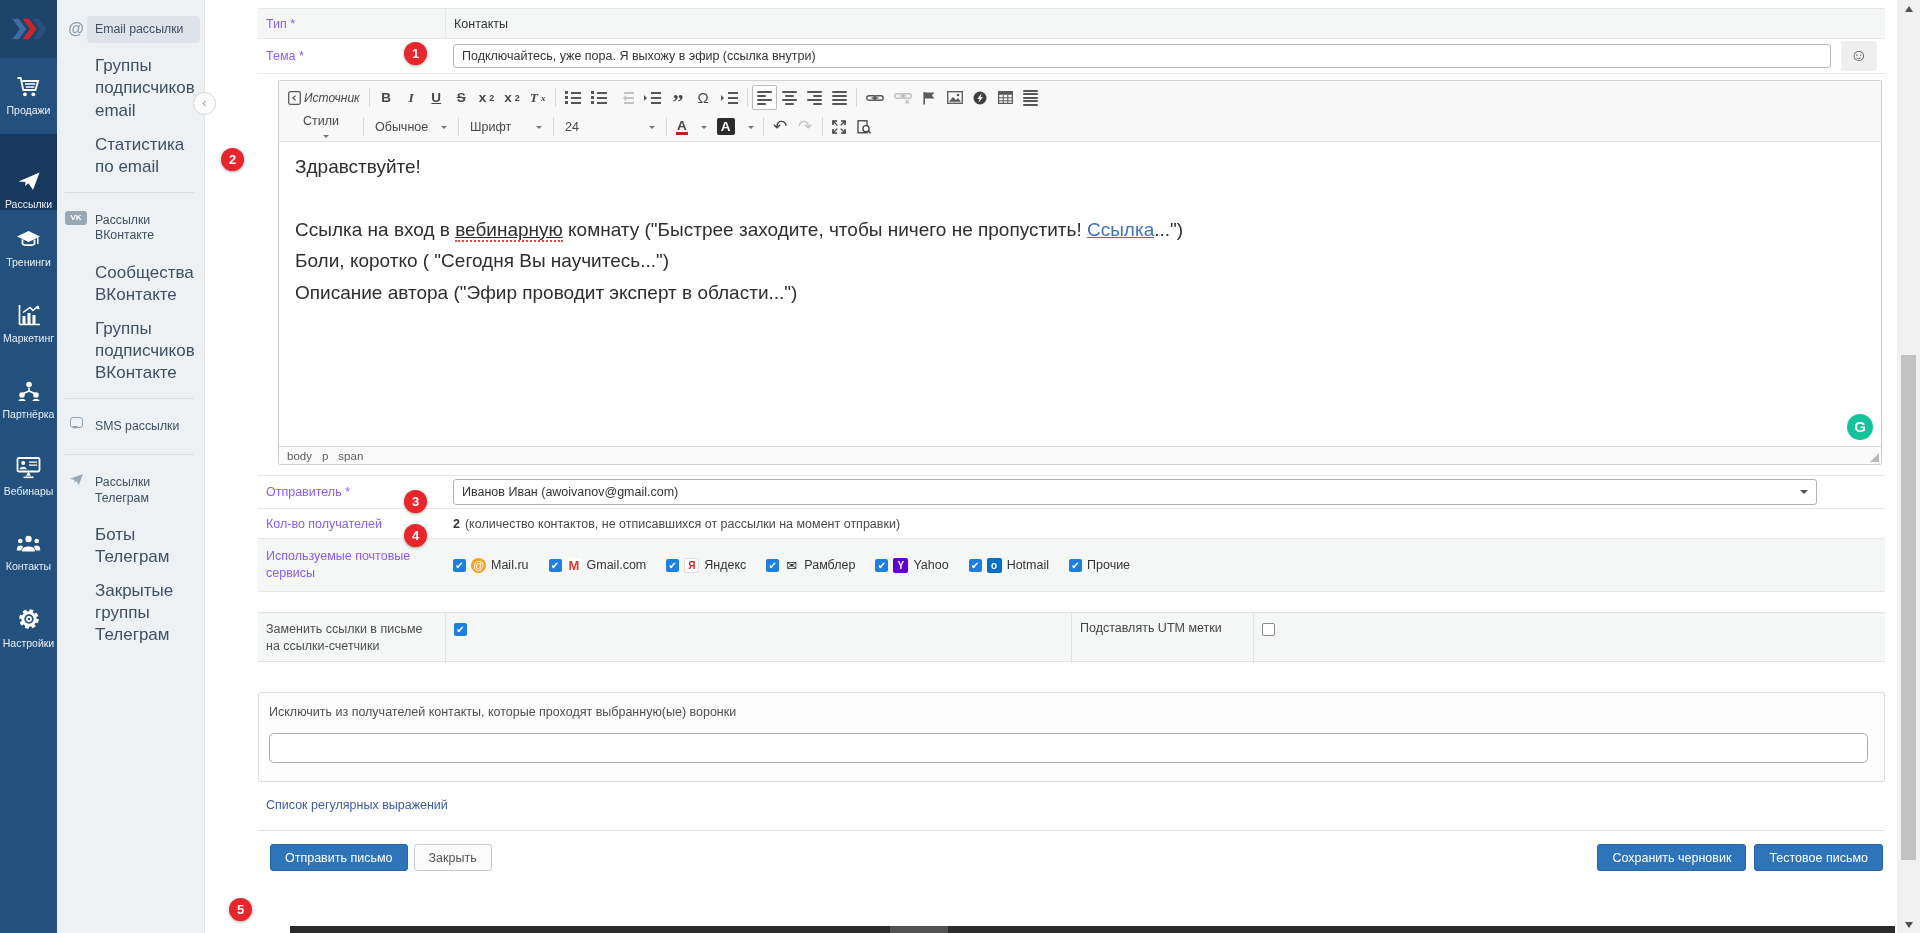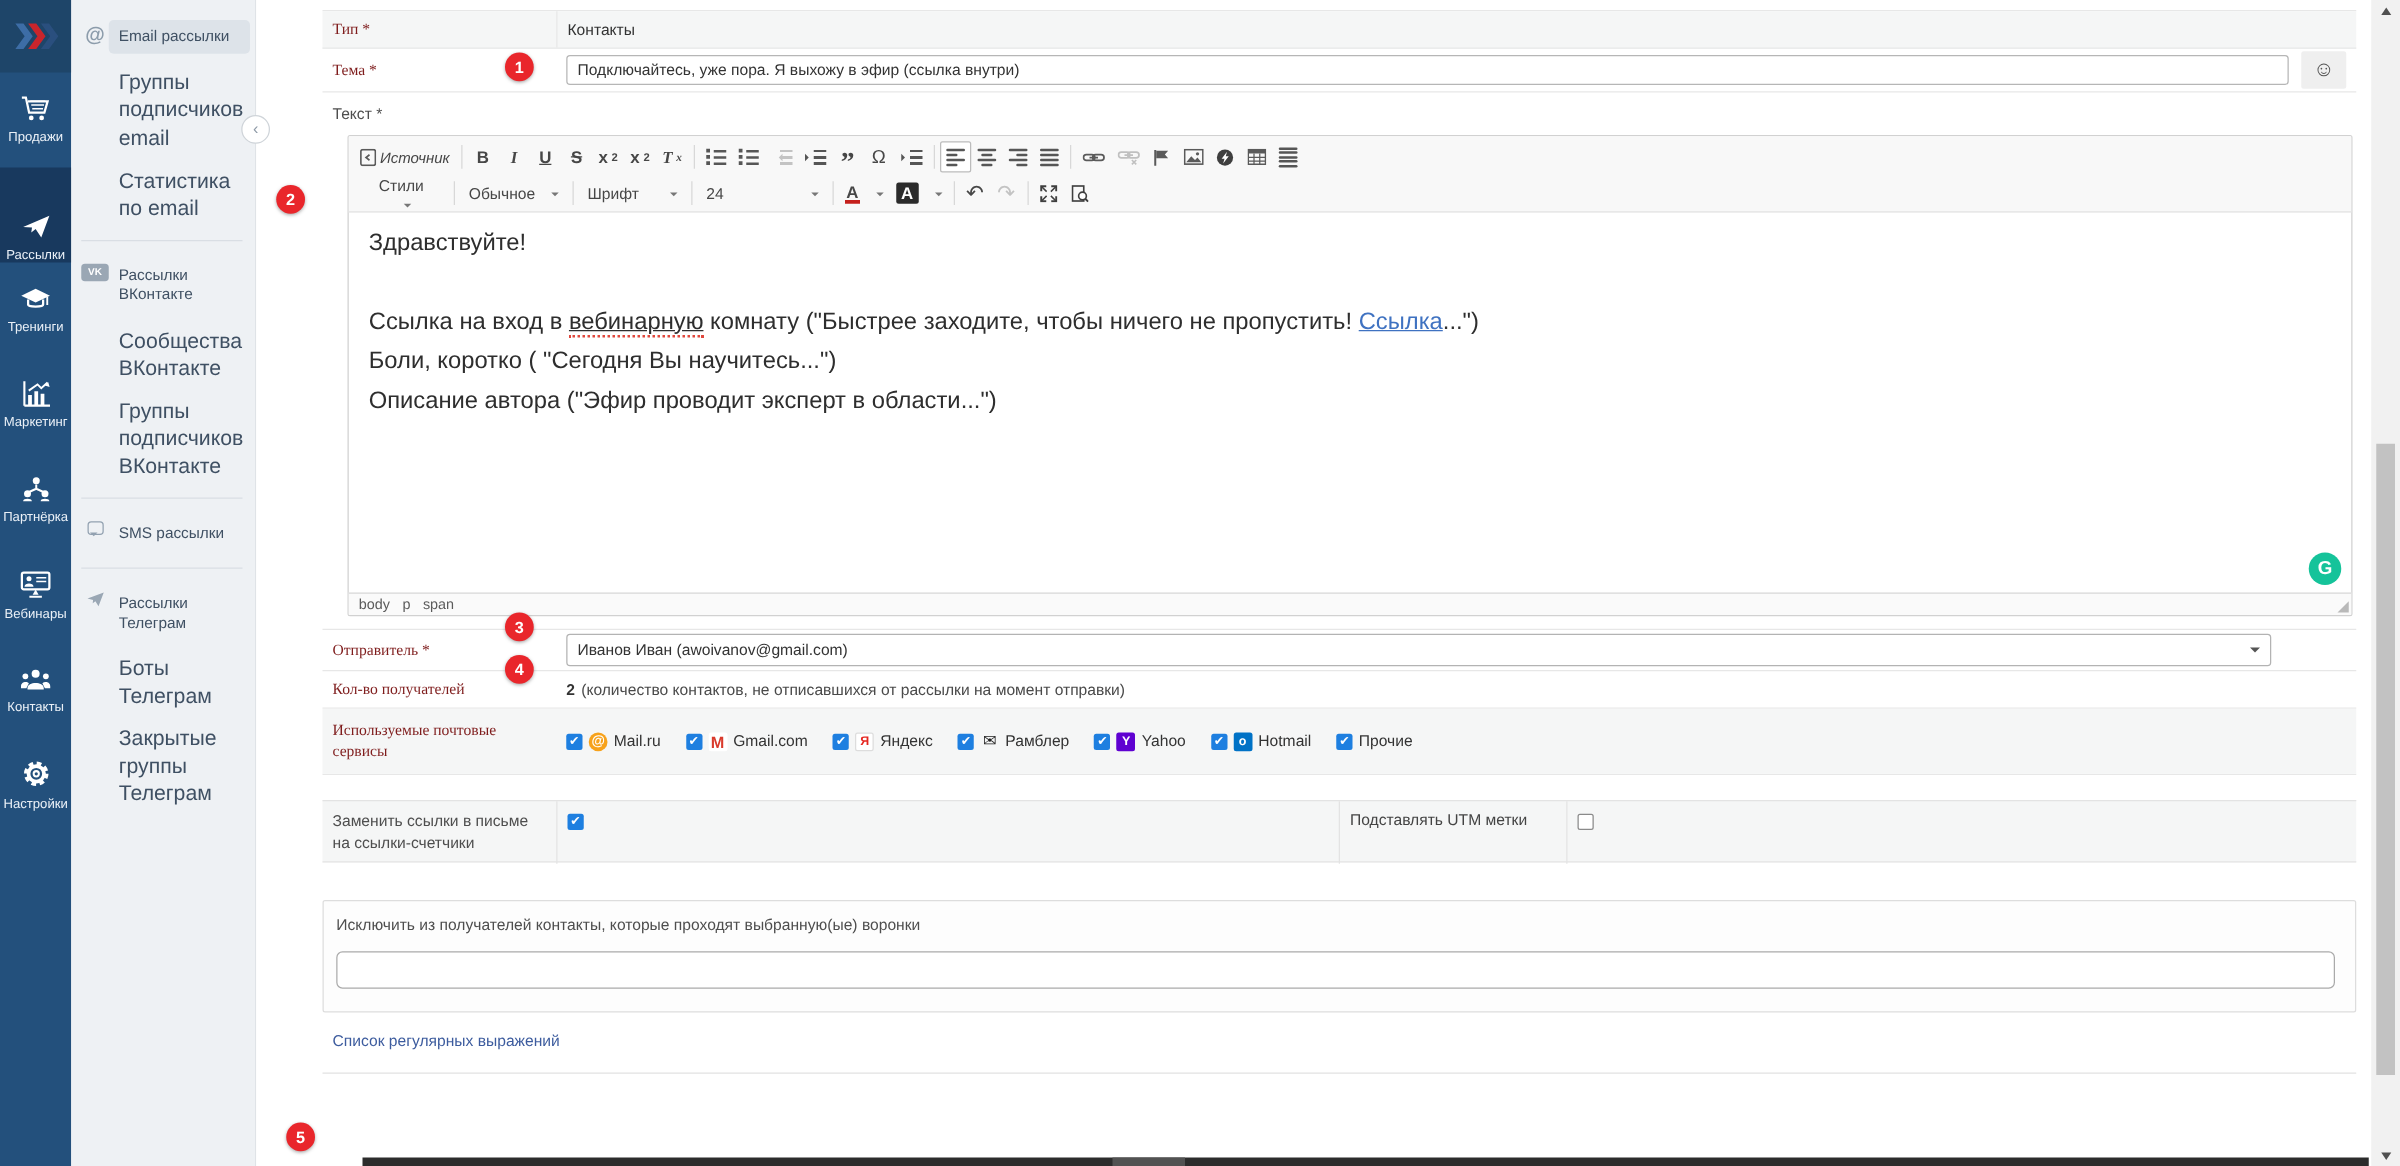--- a/index.html
+++ b/index.html
@@ -30,21 +30,21 @@
   .sms-bubble::after { content:""; position:absolute; left:1px; bottom:-5px; border:3px solid transparent; border-top-color:#92a1b0; }
 
   
   .main { flex:1; background:#fff; position:relative; overflow:hidden; }
   .panel { padding:8px 12px 0 53px; }
 
   .ftable { border-top:1px solid #e7e7e7; border-bottom:1px solid #e7e7e7; }
   .frow { display:grid; grid-template-columns:187px 1fr; align-items:center; border-bottom:1px solid #e7e7e7; }
   .frow:last-child { border-bottom:none; }
   .frow.gray { background:#f5f6f6; }
-  .fl { padding:0 8px; color:#7f1d1d; align-self:center;font-family:Liberation Serif, serif; }
+  .fl { padding:0 8px; color:#8b5cf6; align-self:center; }
   .fv { border-left:1px solid #e7e7e7; padding:0 8px; height:100%; display:flex; align-items:center; color:#333; }
 
   .subj-input { flex:1; height:24px; border:1px solid #b6b6b6; border-radius:3px; padding:0 8px; font-size:12.5px; color:#333; font-family:inherit; }
   .smiley-btn { width:36px; height:30px; margin-left:10px; background:#efefef; border:none; border-radius:2px; font-size:17px; color:#555; cursor:pointer; }
 
   .text-label { padding:10px 8px 4px; color:#4e4e4e; }
 
   
   .editor { margin:6px 3px 10px 20px; border:1px solid #d1d1d1; border-radius:2px; background:#fff; }
   .toolbar { background:#f8f8f8; padding:2px 4px; display:flex; align-items:center; flex-wrap:wrap; border-bottom:1px solid #e2e2e2; }
@@ -294,21 +294,20 @@
         <div class="frow" style="height:34px;">
           <div class="fl">Тема *</div>
           <div class="fv" style="border-left:none;">
             <input class="subj-input" type="text" value="Подключайтесь, уже пора. Я выхожу в эфир (ссылка внутри)" style="">
             <button class="smiley-btn"><span>☺</span></button>
           </div>
         </div>
       </div>
 
       
-      <div class="text-label">Текст *</div>
 
       <div class="editor">
         <div class="toolbar r1">
           <span class="tb">
             <svg width="13" height="14" viewBox="0 0 13 14">
                 <rect x="0.7" y="0.7" width="11.6" height="12.6" rx="1.5" fill="none" stroke="#5a5a5a" stroke-width="1.3"></rect>
                 <path d="M7.6 4.8 L4.8 7 L7.6 9.2" fill="none" stroke="#5a5a5a" stroke-width="1.3"></path>
               </svg>
             <span style="font-size:12px;font-style:italic;">Источник</span>
           </span>
@@ -581,20 +580,27 @@
       <div class="exclude-box">
         <div class="ex-label">Исключить из получателей контакты, которые проходят выбранную(ые) воронки</div>
         <input class="ex-input" type="text" value="" style="">
       </div>
 
       <a class="regex-link">Список регулярных выражений</a>
 
       <div class="hr"></div>
 
       
+      <div class="footer">
+        <button class="btn primary">Отправить письмо</button>
+        <button class="btn light">Закрыть</button>
+        <span class="spacer"></span>
+        <button class="btn primary">Сохранить черновик</button>
+        <button class="btn primary mr">Тестовое письмо</button>
+      </div>
     </div>
 
     <div class="hscroll">
         <span class="hthumb"></span>
       </div>
   </main>
 
   <div class="vscroll">
     <span class="arr up">
         <span class="tri-up"></span>

